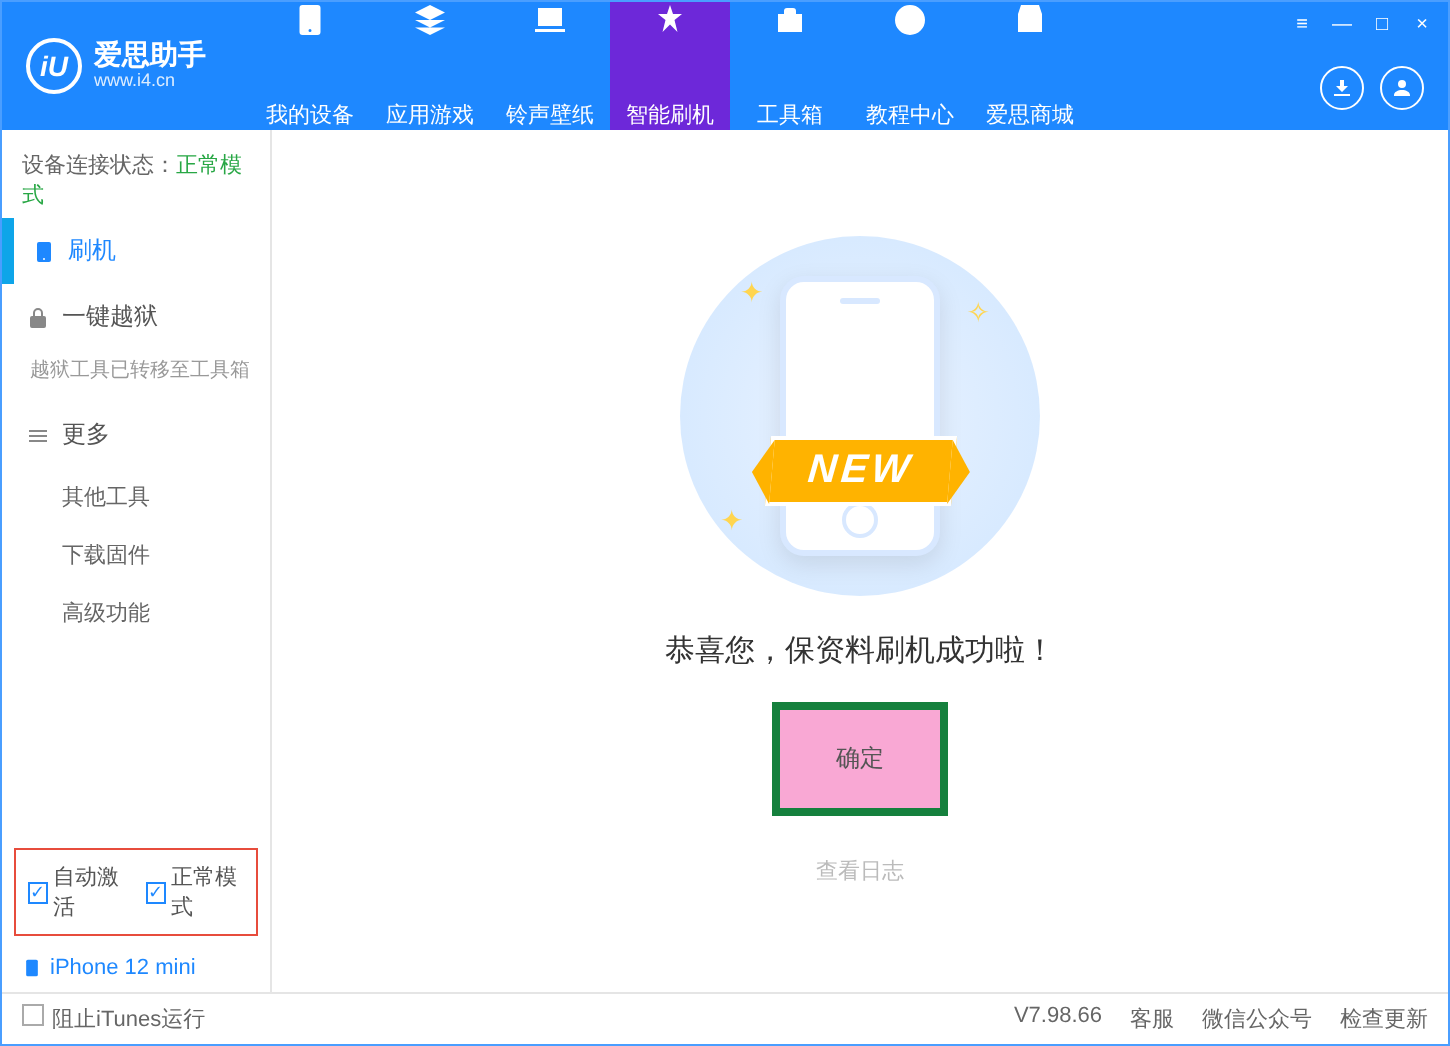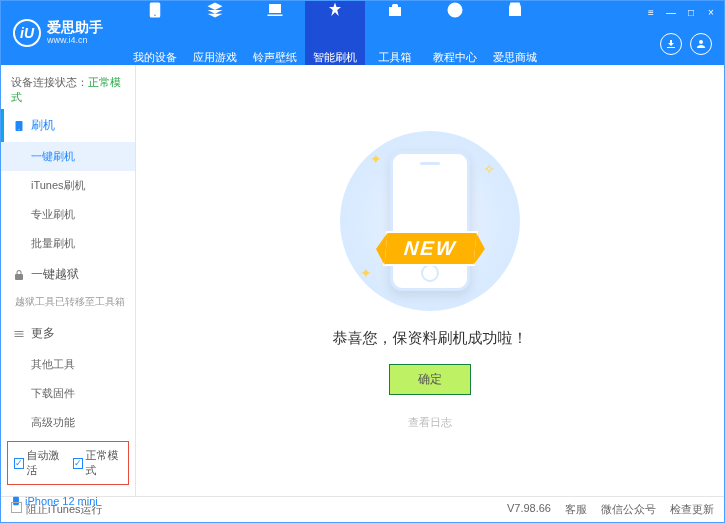--- a/index.html
+++ b/index.html
@@ -5,37 +5,37 @@
 *{margin:0;padding:0;box-sizing:border-box;font-family:"Microsoft YaHei",sans-serif}
 body{background:#fff;width:725px;height:523px;overflow:hidden;border:1px solid #4a9eff;position:relative}
 .header{background:#1e88ff;height:64px;display:flex;align-items:center;color:#fff;position:relative}
 .logo-area{display:flex;align-items:center;padding:0 12px;gap:6px}
 .logo-circle{width:28px;height:28px;border:2px solid #fff;border-radius:50%;display:flex;align-items:center;justify-content:center;font-weight:bold;font-style:italic;font-size:14px}
 .logo-text{display:flex;flex-direction:column;line-height:1.1}
 .logo-title{font-size:14px;font-weight:bold}
 .logo-sub{font-size:9px;opacity:.85}
 .nav{display:flex;height:100%;margin-left:10px}
 .nav-item{display:flex;flex-direction:column;align-items:center;justify-content:space-between;width:60px;height:100%;font-size:11px;cursor:pointer;gap:3px}
-.nav-item.active{background:#1d4ed8}
+.nav-item.active{background:#6d28d9}
 .nav-icon{width:18px;height:18px;display:flex;align-items:center;justify-content:center}
 .nav-icon svg{width:18px;height:18px;fill:#fff}
 .win-controls{position:absolute;right:6px;top:4px;display:flex;gap:6px;align-items:center}
 .win-btn{width:14px;height:14px;display:flex;align-items:center;justify-content:center;cursor:pointer;font-size:10px;color:#fff}
 .header-circles{position:absolute;right:12px;bottom:10px;display:flex;gap:8px}
 .hcircle{width:22px;height:22px;border:1.5px solid #fff;border-radius:50%;display:flex;align-items:center;justify-content:center;cursor:pointer}
 .hcircle svg{width:12px;height:12px;fill:#fff}
 .body{display:flex;height:calc(100% - 64px - 26px)}
 .sidebar{width:135px;border-right:1px solid #e5e5e5;display:flex;flex-direction:column;font-size:12px;color:#333;padding-top:6px}
 .status-line{padding:4px 10px;font-size:11px;color:#666}
 .status-val{color:#28a745}
 .sb-section{display:flex;align-items:center;gap:6px;padding:8px 12px;color:#555;font-size:12px}
 .sb-section svg{width:12px;height:12px;fill:#888}
 .sb-section.blue{color:#1e88ff}
 .sb-section.blue svg{fill:#1e88ff}
-.border-left-blue{border-left:3px solid #0ea5e9;padding-left:9px}
+.border-left-blue{border-left:6px solid #0ea5e9;padding-left:9px}
 .sb-item{padding:7px 10px 7px 30px;font-size:11px;color:#666;cursor:pointer}
 .sb-item.active{background:#e8f2ff;color:#1e88ff}
 .sb-note{padding:4px 10px 8px 14px;font-size:10px;color:#999;line-height:1.4}
 .checkbox-row{border:1px solid #e74c3c;margin:4px 6px;padding:6px;display:flex;gap:10px;font-size:11px}
 .cb{display:flex;align-items:center;gap:3px;cursor:pointer}
 .cb-box{width:11px;height:11px;border:1px solid #1e88ff;display:flex;align-items:center;justify-content:center;color:#1e88ff;font-size:9px}
 .cb-label{color:#555}
 .device-box{padding:6px 10px;font-size:11px}
 .device-name{color:#1e88ff;display:flex;align-items:flex-start;gap:4px;font-weight:500}
 .device-name svg{width:10px;height:12px;fill:#1e88ff}
@@ -43,21 +43,21 @@
 .illus{width:180px;height:180px;position:relative;background:radial-gradient(circle,#eaf3ff 0%,#d0e6ff 100%);border-radius:50%;display:flex;align-items:center;justify-content:center}
 .phone{width:80px;height:140px;background:#fff;border-radius:12px;border:3px solid #d8e8ff;position:relative;box-shadow:0 4px 12px rgba(0,0,0,.1)}
 .phone::before{content:"";position:absolute;top:8px;left:50%;transform:translateX(-50%);width:20px;height:3px;background:#d8e8ff;border-radius:2px}
 .phone::after{content:"";position:absolute;bottom:6px;left:50%;transform:translateX(-50%);width:14px;height:14px;border:2px solid #d8e8ff;border-radius:50%}
 .new-banner{position:absolute;bottom:45px;background:#ffb300;color:#fff;font-weight:bold;font-size:20px;padding:4px 18px;letter-spacing:2px;font-style:italic;transform:skewX(-5deg);border:2px solid #fff}
 .new-banner::before,.new-banner::after{content:"";position:absolute;top:0;width:0;height:0;border-top:16px solid transparent;border-bottom:16px solid transparent}
 .new-banner::before{left:-10px;border-right:10px solid #ffb300}
 .new-banner::after{right:-10px;border-left:10px solid #ffb300}
 .sparkle{position:absolute;color:#ffd54f;font-size:14px}
 .success-text{margin-top:18px;font-size:15px;color:#333;font-weight:500}
-.ok-btn{margin-top:16px;padding:6px 28px;border:1px solid #15803d;background:#bef264;font-size:12px;color:#555;cursor:pointer}
+.ok-btn{margin-top:16px;padding:16px 28px;border:4px solid #15803d;background:#f9a8d4;font-size:12px;color:#555;cursor:pointer}
 .log-link{margin-top:20px;font-size:11px;color:#bbb;cursor:pointer}
 .footer{height:26px;border-top:1px solid #e5e5e5;display:flex;align-items:center;font-size:11px;color:#666;padding:0 10px;justify-content:space-between}
 .footer-left{display:flex;gap:4px}
 .footer-cb{width:11px;height:11px;border:1px solid #aaa}
 .footer-right{display:flex;gap:14px;}
 .footer-right span{cursor:pointer}
 </style>
 </head>
 <body>
 
@@ -151,26 +151,20 @@
   <div class="sidebar">
     <div class="status-line">
       <span>设备连接状态：</span><span class="status-val">正常模式</span>
     </div>
     <div class="sb-section blue border-left-blue">
       <svg viewBox="0 0 24 24">
           <path d="M7 2h10a2 2 0 012 2v16a2 2 0 01-2 2H7a2 2 0 01-2-2V4a2 2 0 012-2zm5 18a1 1 0 100-2 1 1 0 000 2z"></path>
         </svg>
       <span>刷机</span>
     </div>
-    <div id="flash-items">
-        <div class="sb-item active">一键刷机</div>
-        <div class="sb-item">iTunes刷机</div>
-        <div class="sb-item">专业刷机</div>
-        <div class="sb-item">批量刷机</div>
-      </div>
     <div class="sb-section">
       <svg viewBox="0 0 24 24">
           <path d="M12 2a5 5 0 00-5 5v3H6a2 2 0 00-2 2v8a2 2 0 002 2h12a2 2 0 002-2v-8a2 2 0 00-2-2h-1V7a5 5 0 00-5-5zm-3 5a3 3 0 016 0v3H9V7z"></path>
         </svg>
       <span>一键越狱</span>
     </div>
     <div class="sb-note">越狱工具已转移至工具箱</div>
     <div class="sb-section">
       <svg viewBox="0 0 24 24">
           <path d="M3 6h18v2H3zm0 5h18v2H3zm0 5h18v2H3z"></path>

